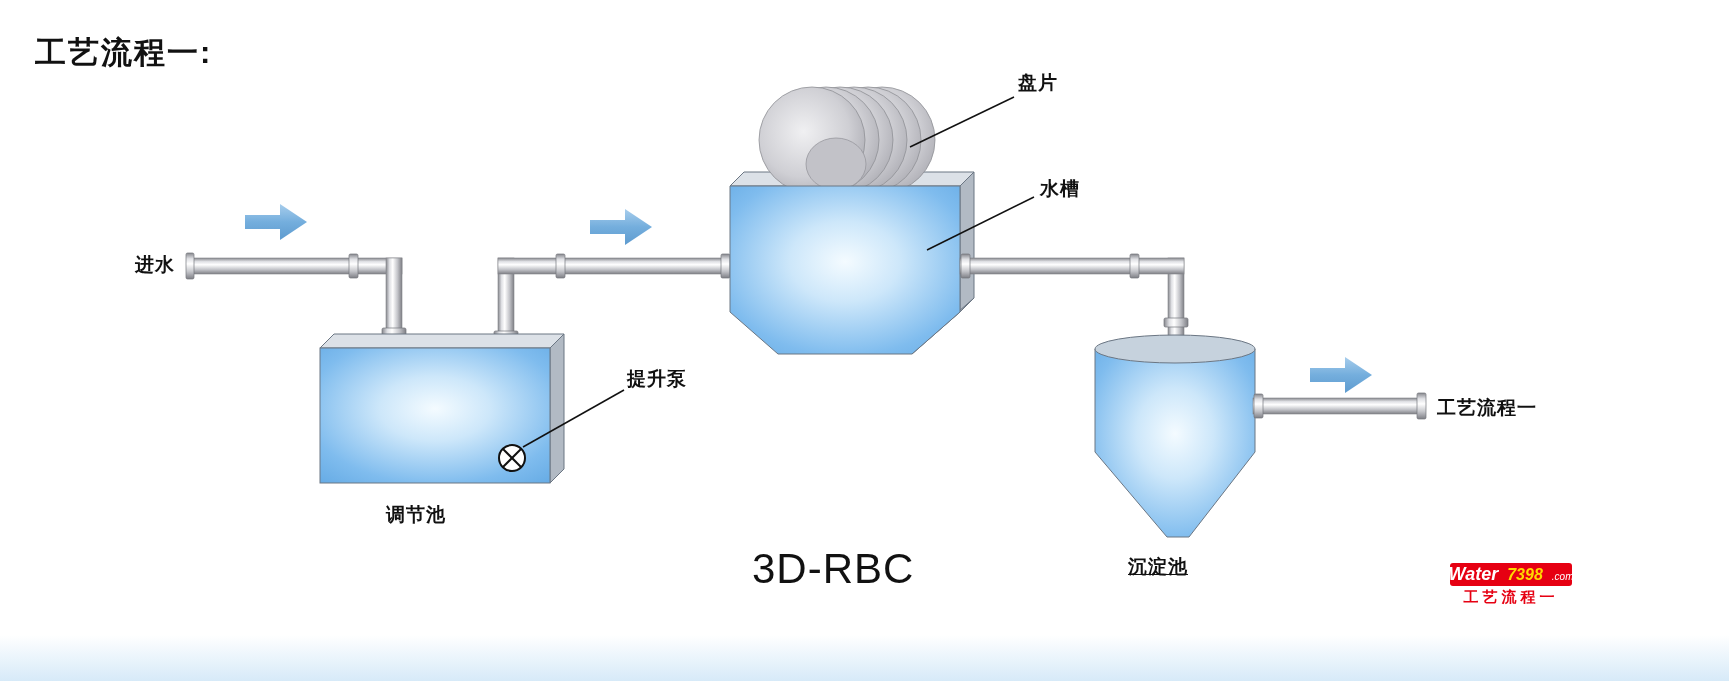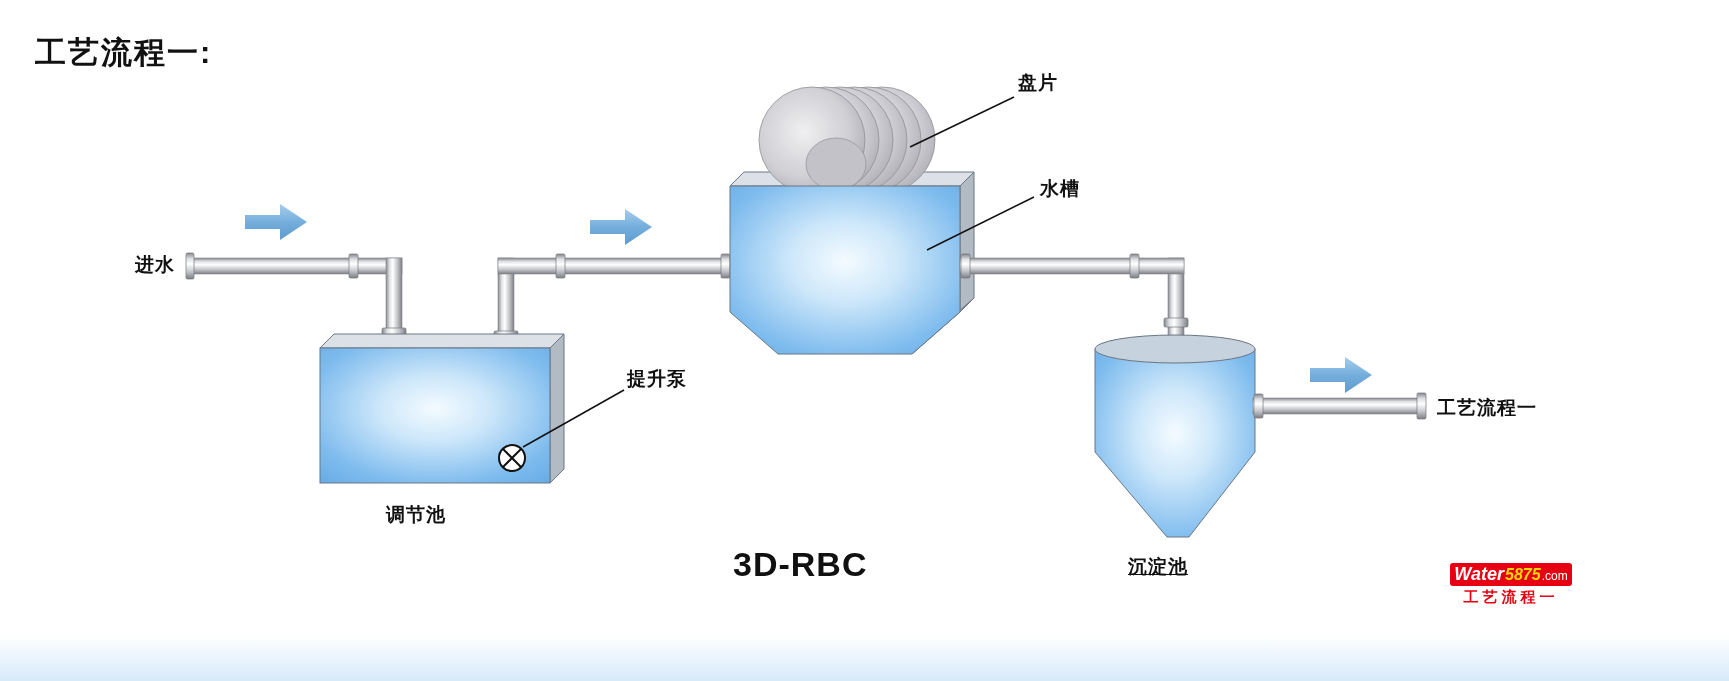--- a/index.html
+++ b/index.html
@@ -22,40 +22,40 @@
     font-weight:bold;
     font-size:19px;
     white-space:nowrap;
     letter-spacing:1px;
   }
   .title{
     position:absolute;left:35px;top:32px;
     font-weight:bold;font-size:31px;letter-spacing:2px;
   }
   .rbc-title{
-    position:absolute;left:733px;top:545px;
-    font-weight:bold;font-size:34px;letter-spacing:1px;
+    position:absolute;left:752px;top:545px;
+    font-weight:normal;font-size:42px;letter-spacing:1px;
   }
   .lbl-inflow{left:127px;top:252px;margin-left:8px;}
   .lbl-regtank{left:386px;top:502px;}
   .lbl-pump{left:627px;top:366px;}
   .lbl-disc{left:1018px;top:70px;}
   .lbl-trough{left:1040px;top:176px;}
   .lbl-sediment{left:1128px;top:554px;text-decoration:underline;}
   .lbl-discharge{left:1437px;top:395px;}
 
   .logo{position:absolute;left:1450px;top:563px;width:122px;}
   .logo-box{
     background:#e60012;border-radius:3px;
     padding:2px 6px 3px 6px;
-    display:flex;align-items:baseline;justify-content:center;gap:1px;
+    display:flex;align-items:baseline;justify-content:center;gap:9px;
   }
   .logo-brand{color:#ffffff;font-weight:bold;font-style:italic;font-size:18px;line-height:1;}
   .logo-number{color:#ffd900;font-weight:bold;font-style:italic;font-size:16px;line-height:1;}
-  .logo-tld{color:#ffffff;font-size:12px;line-height:1;}
+  .logo-tld{color:#ffffff;font-size:10px;line-height:1;font-style:italic;}
   .logo-subtitle{
     color:#e60012;font-weight:bold;font-size:15px;
     letter-spacing:4px;text-align:center;margin-top:2px;white-space:nowrap;
   }
 </style>
 </head>
 <body>
 
 <div class="stage">
 
@@ -174,19 +174,19 @@
   <div class="lbl lbl-pump">提升泵</div>
   <div class="lbl lbl-disc">盘片</div>
   <div class="lbl lbl-trough">水槽</div>
   <div class="rbc-title">3D-RBC</div>
   <div class="lbl lbl-sediment">沉淀池</div>
   <div class="lbl lbl-discharge">工艺流程一</div>
 
   <div class="logo">
     <div class="logo-box">
       <span class="logo-brand">Water</span>
-        <span class="logo-number">5875</span>
+        <span class="logo-number">7398</span>
         <span class="logo-tld">.com</span>
     </div>
     <div class="logo-subtitle">工艺流程一</div>
   </div>
 
 </div>
 
 </body></html>

